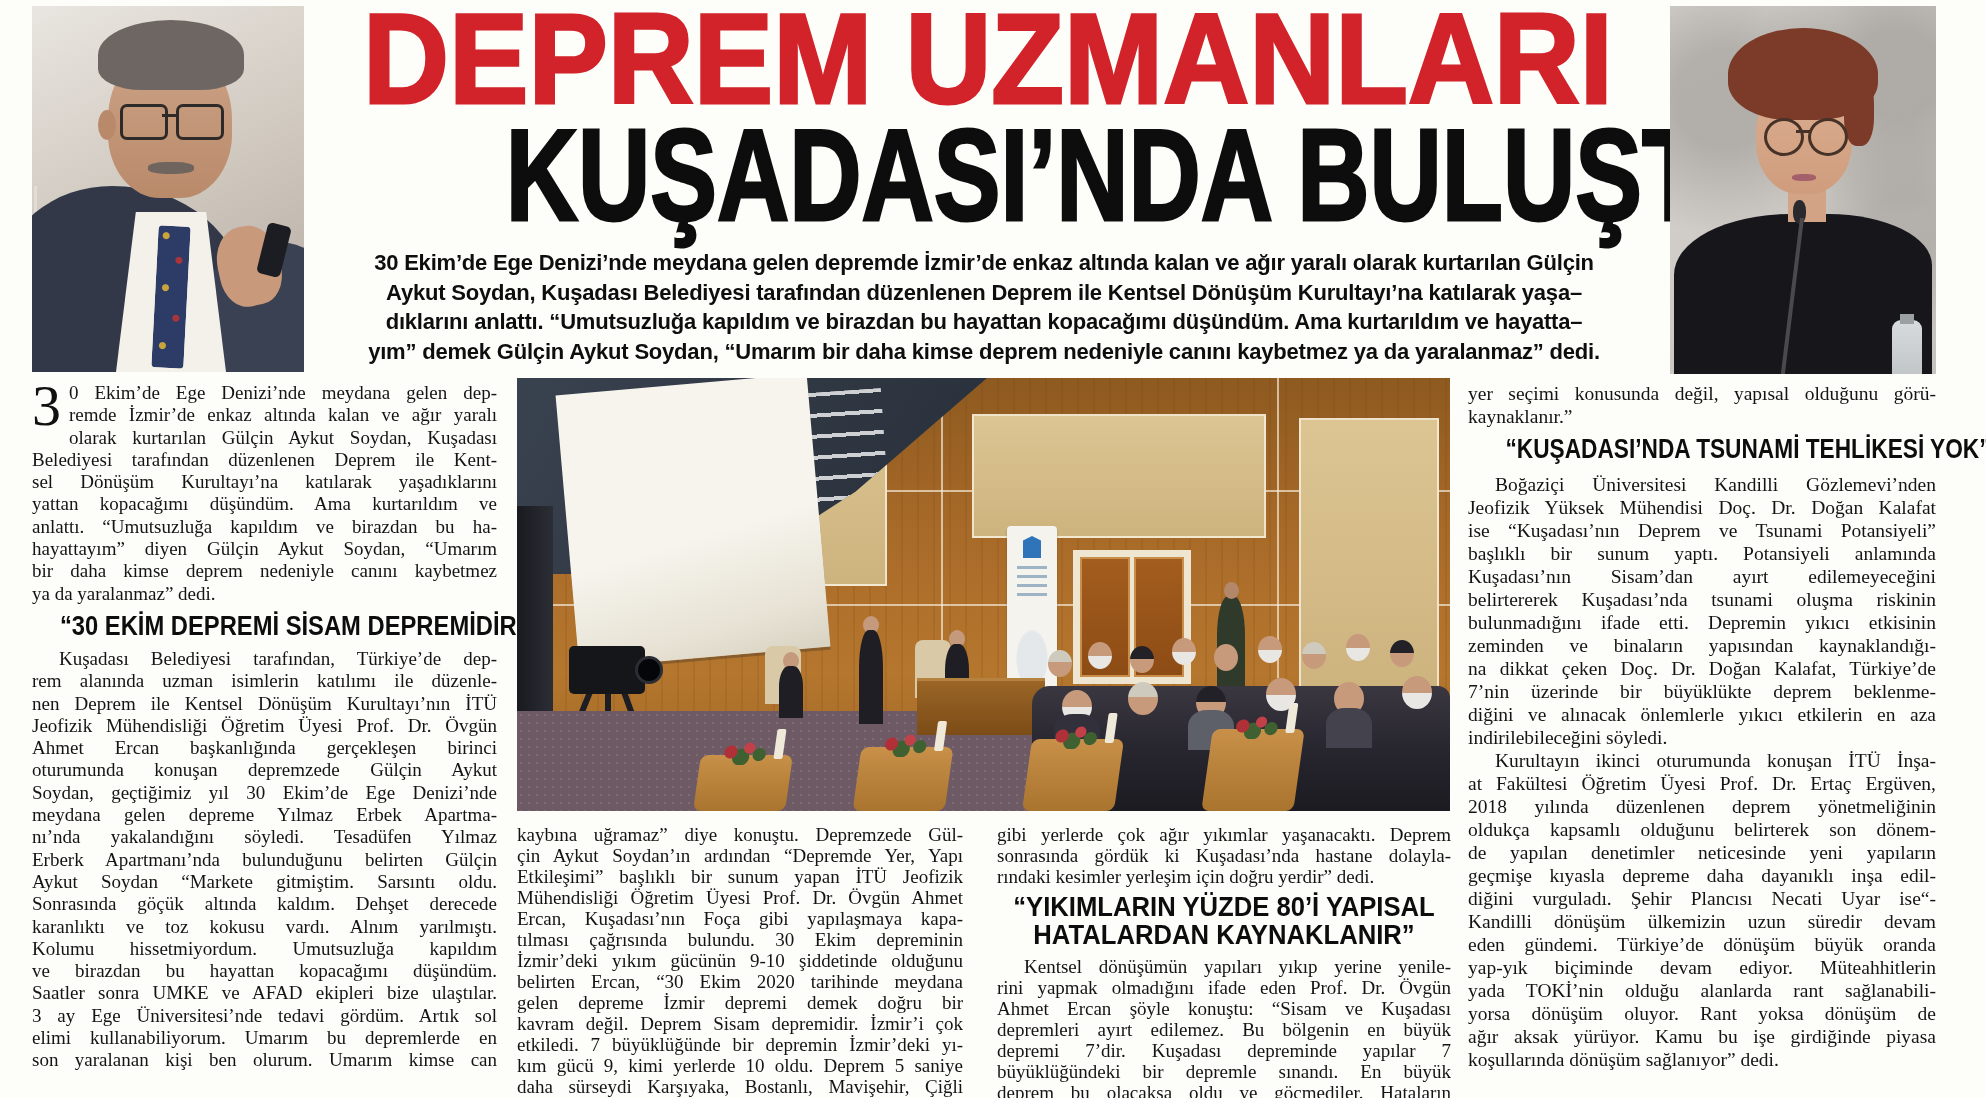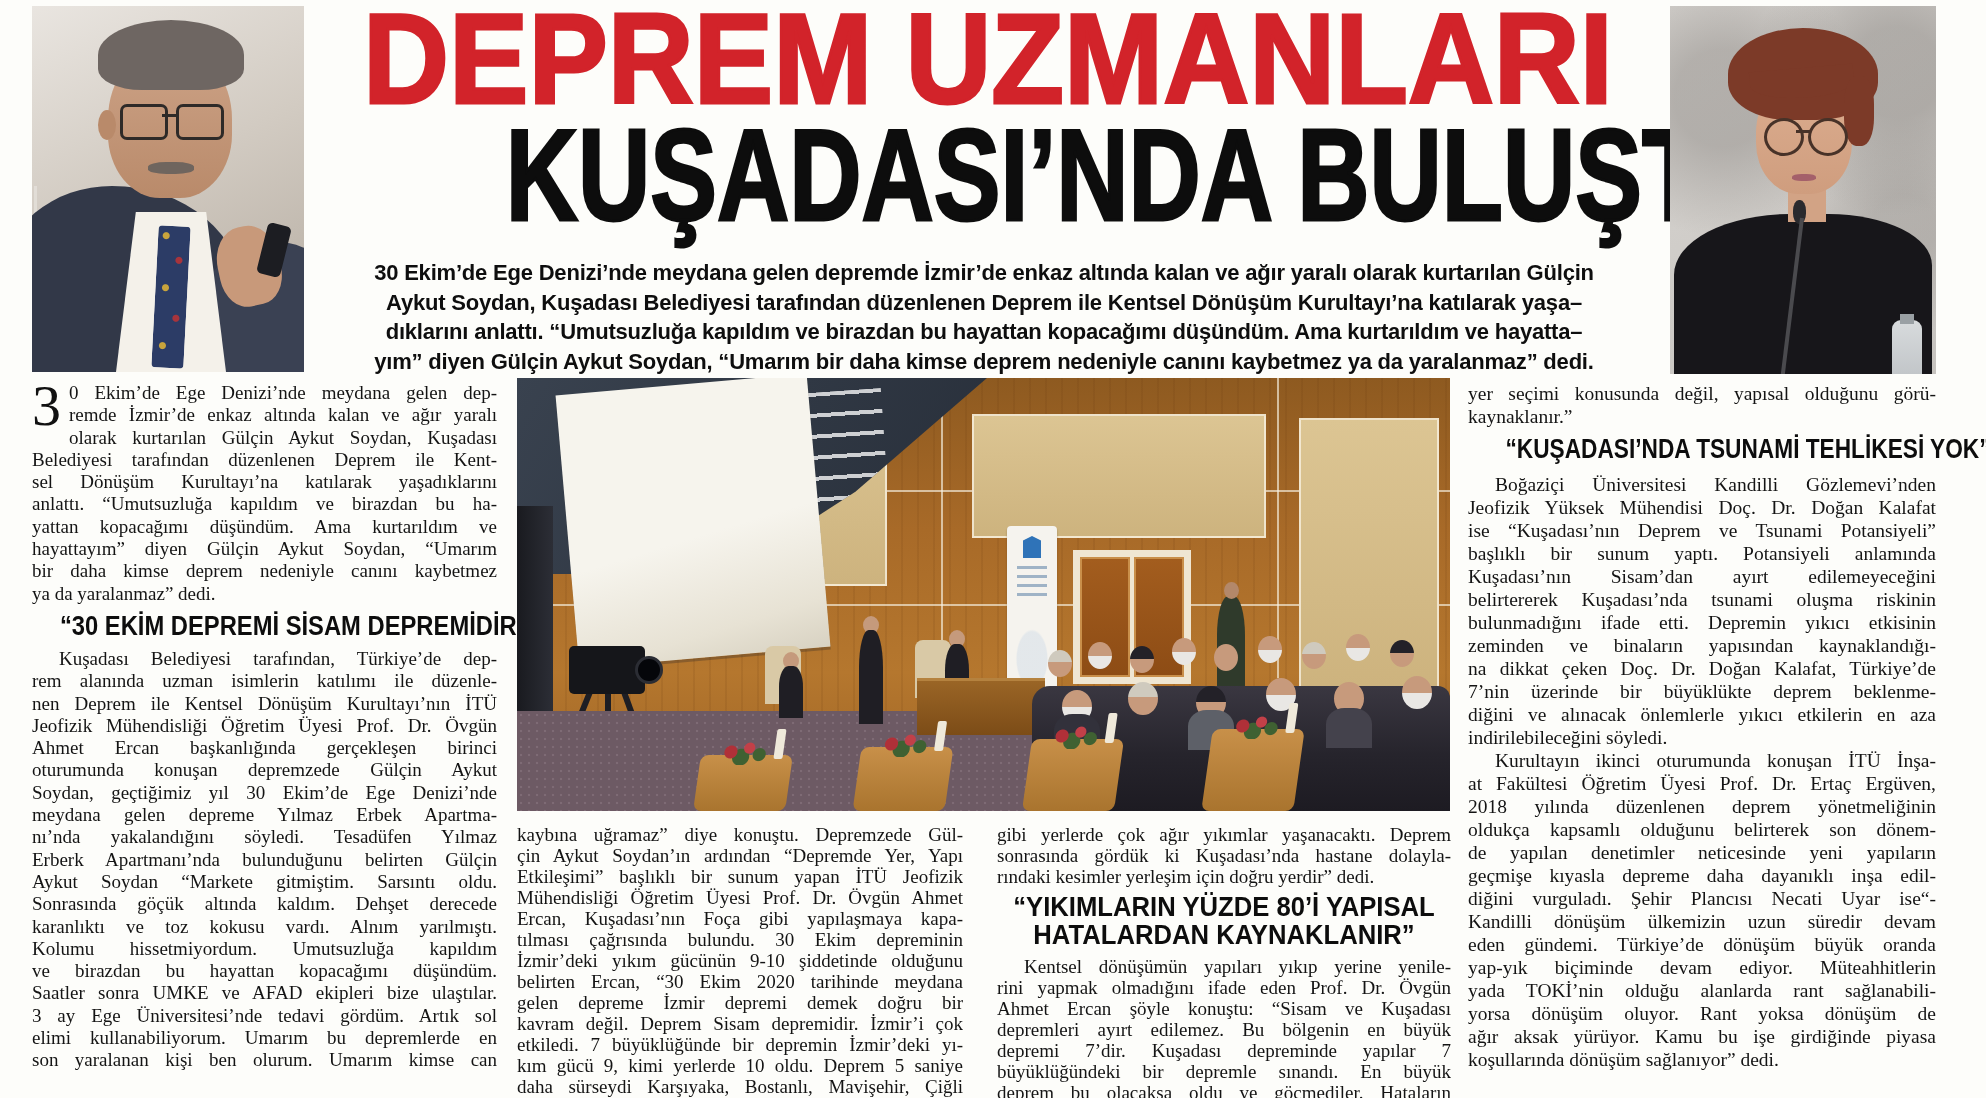--- a/index.html
+++ b/index.html
@@ -19,21 +19,21 @@
     -webkit-text-stroke:3px var(--red,#d2232a);
     transform:scaleX(0.93); transform-origin:center; white-space:nowrap;
   }
   .mainhead { height:122px; margin-top:2px; }
   .mainhead span {
     display:inline-block; font-family:"Liberation Sans",sans-serif; font-weight:bold;
     font-size:130px; line-height:114px; color:#0d0d0d;
     -webkit-text-stroke:3px #0d0d0d;
     transform:scaleX(0.77); transform-origin:center; white-space:nowrap;
   }
-  .lede { margin-top:18px; }
+  .lede { margin-top:8px; }
   .lede .line {
     font-family:"Liberation Sans",sans-serif; font-weight:bold;
     font-size:22px; line-height:29.5px; letter-spacing:-0.2px; color:#0e0e0e;
     text-align:center !important; text-align-last:center !important; white-space:nowrap;
   }
 
   
   .textcol { position:absolute; }
   .col1 { left:32px;  top:382px; width:465px; }
   .col2 { left:517px; top:824px; width:446px; }
@@ -242,21 +242,21 @@
     <div class="kicker">
       <span>DEPREM UZMANLARI</span>
     </div>
     <div class="mainhead">
       <span>KUŞADASI’NDA BULUŞTU</span>
     </div>
     <div class="lede">
         <div class="line first">30 Ekim’de Ege Denizi’nde meydana gelen depremde İzmir’de enkaz altında kalan ve ağır yaralı olarak kurtarılan Gülçin</div>
         <div class="line">Aykut Soydan, Kuşadası Belediyesi tarafından düzenlenen Deprem ile Kentsel Dönüşüm Kurultayı’na katılarak yaşa–</div>
         <div class="line">dıklarını anlattı. “Umutsuzluğa kapıldım ve birazdan bu hayattan kopacağımı düşündüm. Ama kurtarıldım ve hayatta–</div>
-        <div class="line last">yım” diyen Gülçin Aykut Soydan, “Umarım bir daha kimse deprem nedeniyle canını kaybetmez ya da yaralanmaz” dedi.</div>
+        <div class="line last">yım” demek Gülçin Aykut Soydan, “Umarım bir daha kimse deprem nedeniyle canını kaybetmez ya da yaralanmaz” dedi.</div>
       </div>
   </div>
 
   <div class="photo photo-woman">
     <div class="pw-body"></div>
     <div class="pw-neck"></div>
     <div class="pw-face"></div>
     <div class="pw-hair"></div>
     <div class="pw-fringe"></div>
     <div class="pw-hairside"></div>
@@ -271,22 +271,22 @@
   </div>
 
   <div class="textcol col1">
     <div class="para" data-last="left">
       <span class="dropcap">3</span>
     <div class="line first">0 Ekim’de Ege Denizi’nde meydana gelen dep-</div>
         <div class="line">remde İzmir’de enkaz altında kalan ve ağır yaralı</div>
         <div class="line">olarak kurtarılan Gülçin Aykut Soydan, Kuşadası</div>
         <div class="line">Belediyesi tarafından düzenlenen Deprem ile Kent-</div>
         <div class="line">sel Dönüşüm Kurultayı’na katılarak yaşadıklarını</div>
+        <div class="line">yattan kopacağımı düşündüm. Ama kurtarıldım ve</div>
         <div class="line">anlattı. “Umutsuzluğa kapıldım ve birazdan bu ha-</div>
-        <div class="line">yattan kopacağımı düşündüm. Ama kurtarıldım ve</div>
         <div class="line">hayattayım” diyen Gülçin Aykut Soydan, “Umarım</div>
         <div class="line">bir daha kimse deprem nedeniyle canını kaybetmez</div>
         <div class="line last">ya da yaralanmaz” dedi.</div>
       </div>
     <div class="subhead">
         <div class="line first last">“30 EKİM DEPREMİ SİSAM DEPREMİDİR”</div>
       </div>
     <div class="para indent">
         <div class="line first">Kuşadası Belediyesi tarafından, Türkiye’de dep-</div>
         <div class="line">rem alanında uzman isimlerin katılımı ile düzenle-</div>

